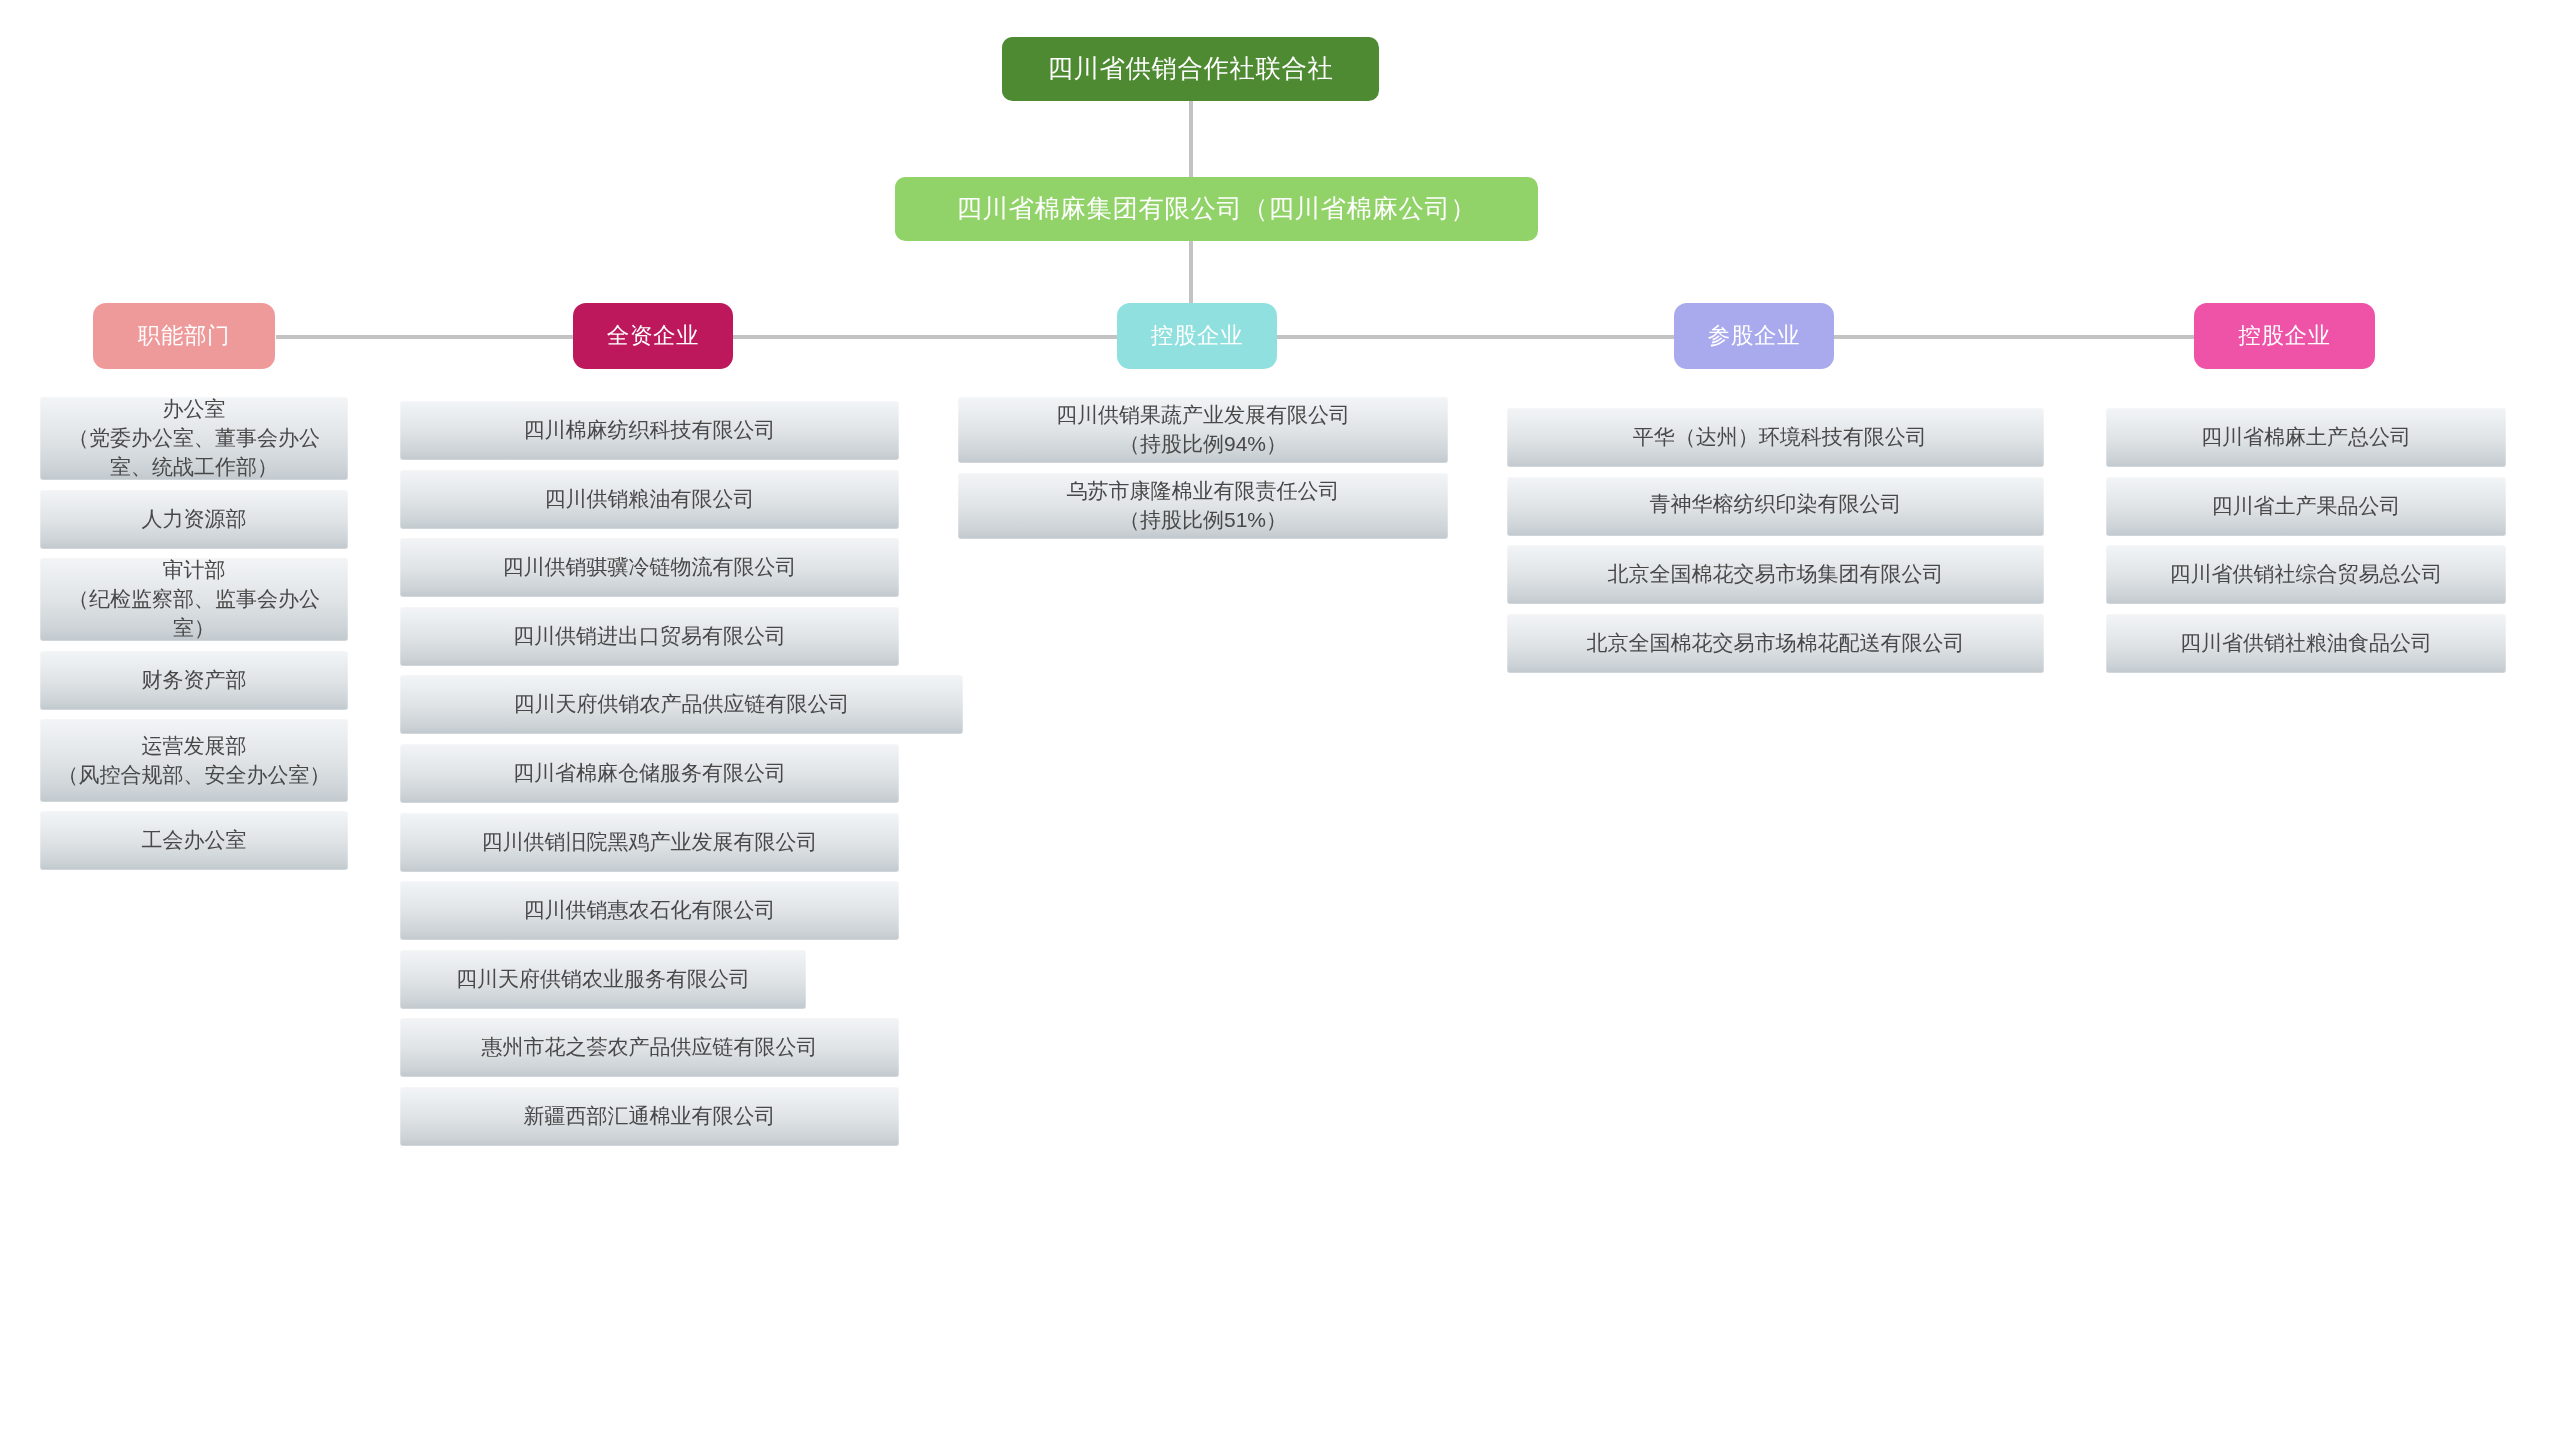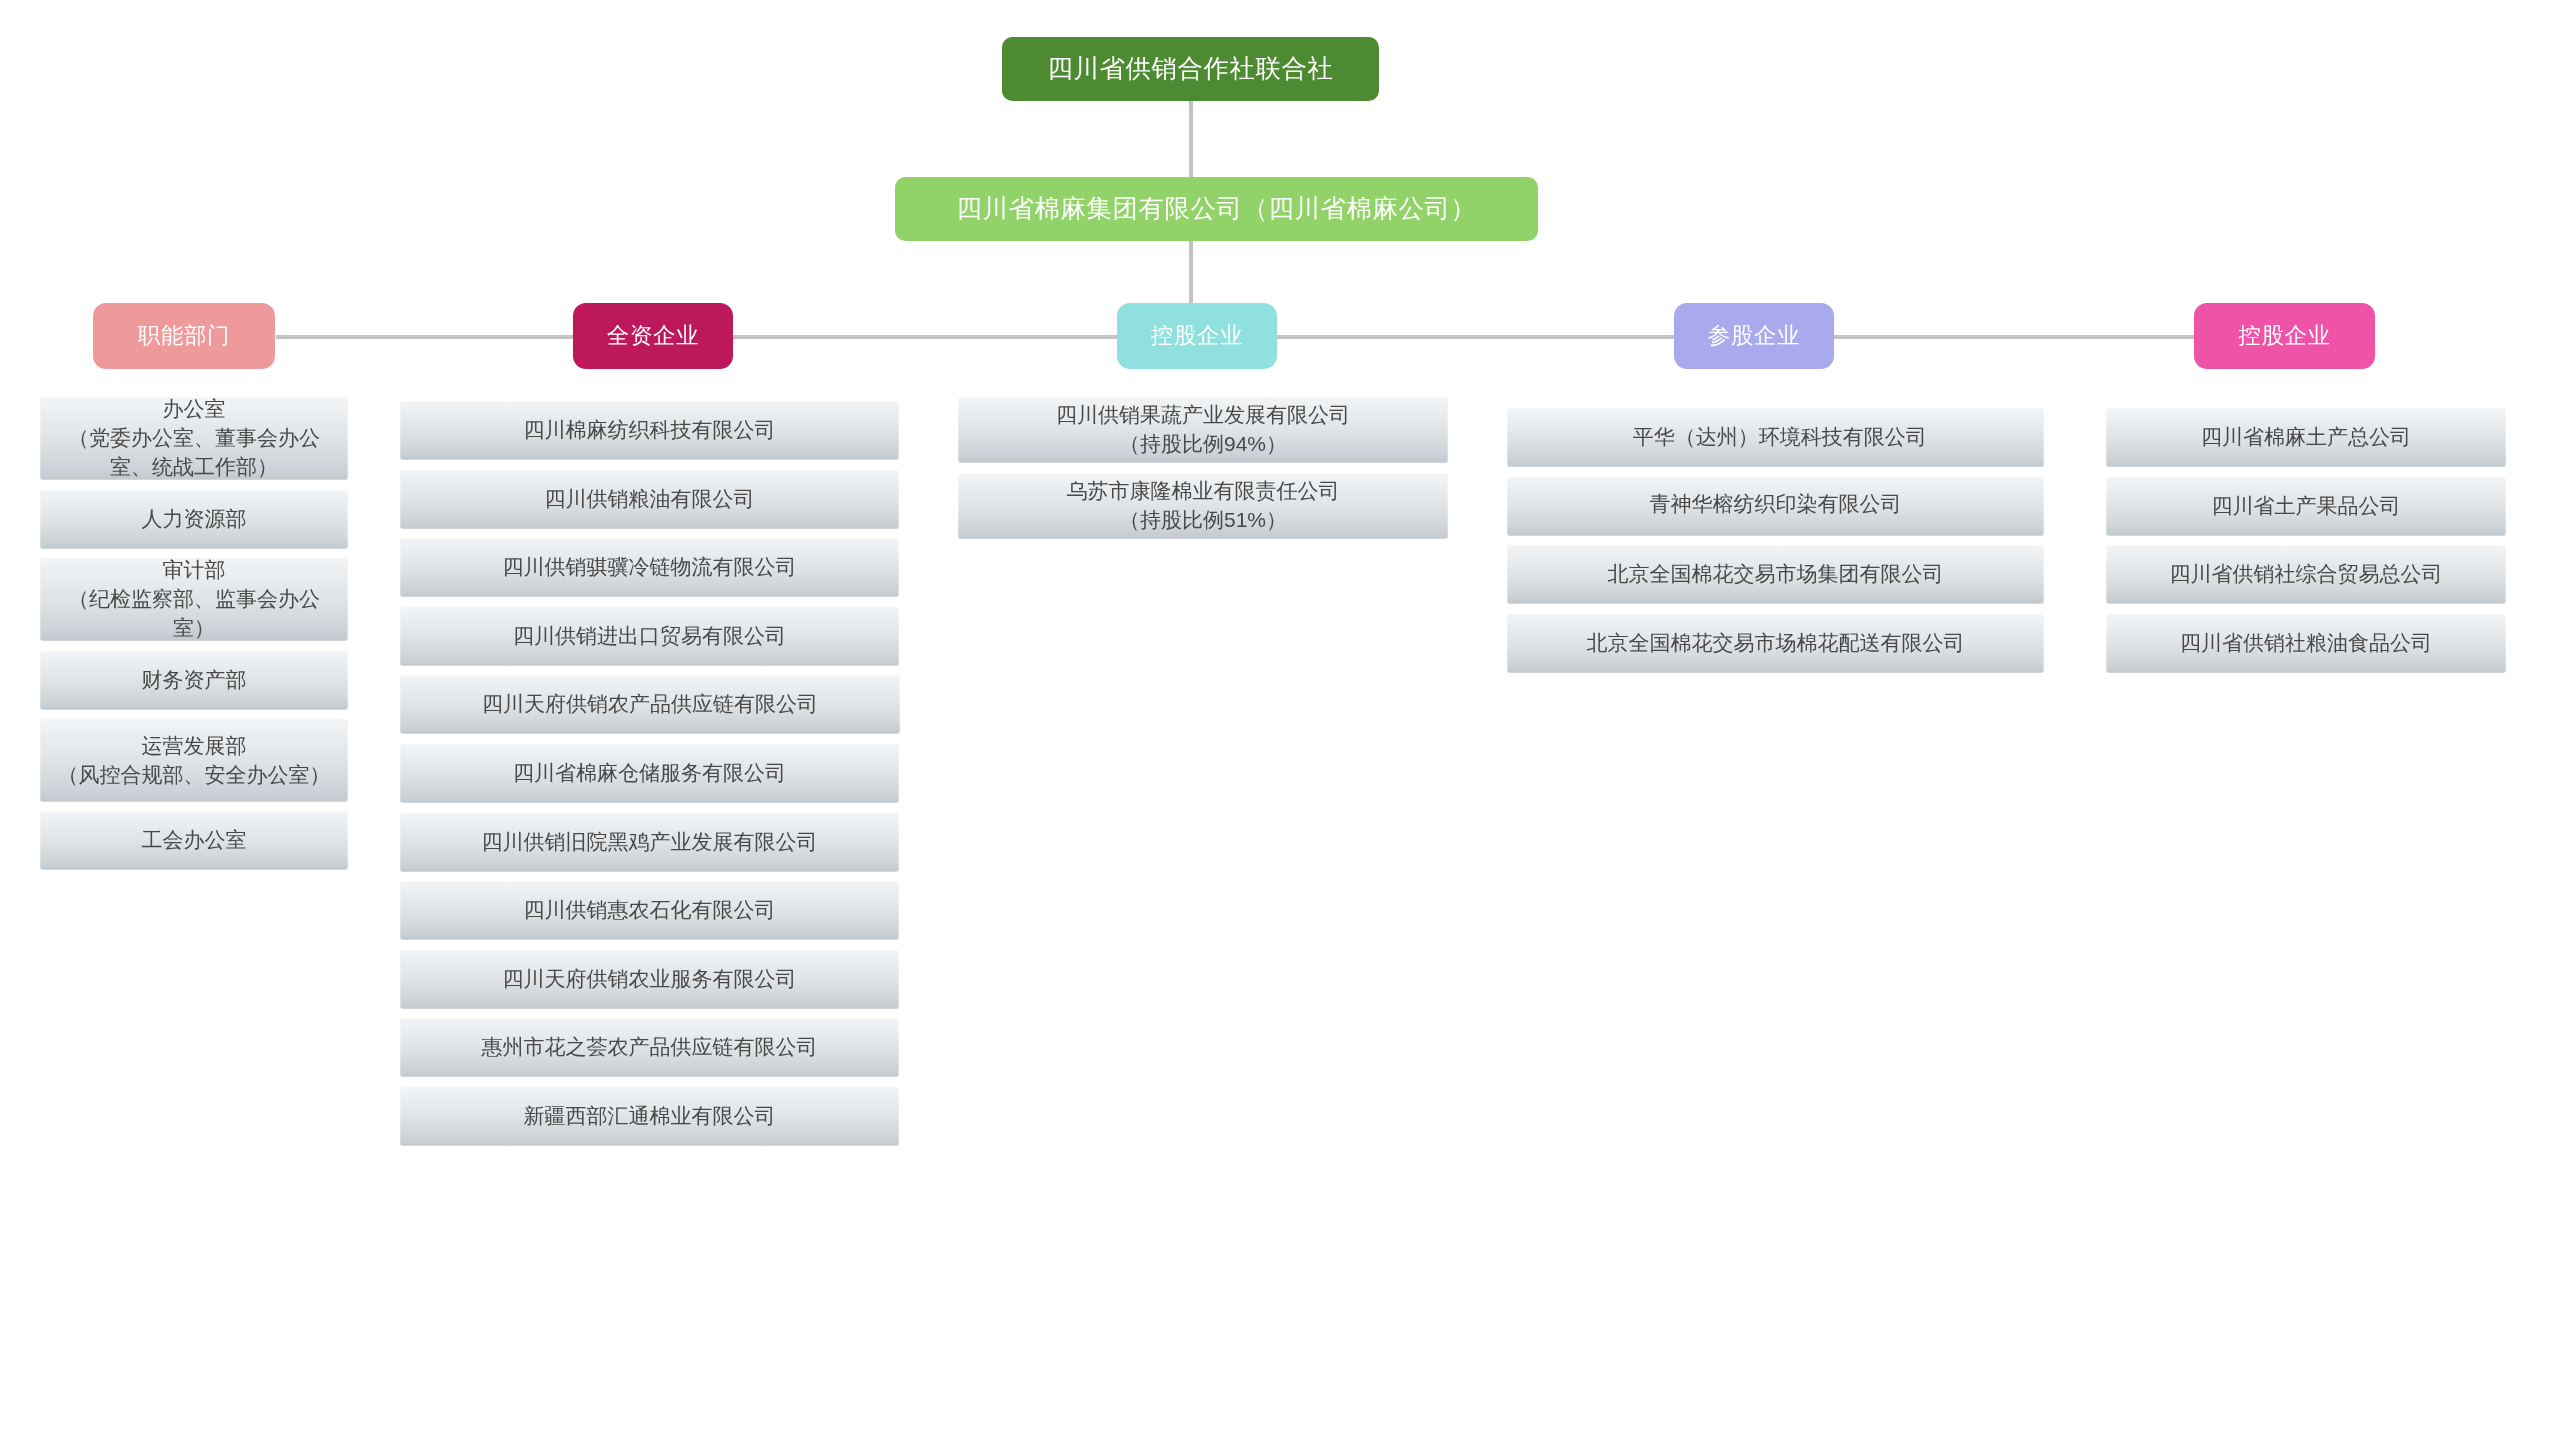--- a/index.html
+++ b/index.html
@@ -116,25 +116,25 @@
       <div class="node node-item" style="left: 40px; top: 558px; width: 308px; height: 83px;"><span class="item-text">审计部
 （纪检监察部、监事会办公室）</span></div>
       <div class="node node-item" style="left: 40px; top: 651px; width: 308px; height: 59px;"><span class="item-text">财务资产部</span></div>
       <div class="node node-item" style="left: 40px; top: 719px; width: 308px; height: 83px;"><span class="item-text">运营发展部
 （风控合规部、安全办公室）</span></div>
       <div class="node node-item" style="left: 40px; top: 811px; width: 308px; height: 59px;"><span class="item-text">工会办公室</span></div>
       <div class="node node-item" style="left: 400px; top: 401px; width: 499px; height: 59px;"><span class="item-text">四川棉麻纺织科技有限公司</span></div>
       <div class="node node-item" style="left: 400px; top: 470px; width: 499px; height: 59px;"><span class="item-text">四川供销粮油有限公司</span></div>
       <div class="node node-item" style="left: 400px; top: 538px; width: 499px; height: 59px;"><span class="item-text">四川供销骐骥冷链物流有限公司</span></div>
       <div class="node node-item" style="left: 400px; top: 607px; width: 499px; height: 59px;"><span class="item-text">四川供销进出口贸易有限公司</span></div>
-      <div class="node node-item" style="left: 400px; top: 675px; width: 500px; height: 59px;"><span class="item-text">四川天府供销农产品供应链有限公司</span></div>
+      <div class="node node-item" style="left: 400px; top: 675px; width: 563px; height: 59px;"><span class="item-text">四川天府供销农产品供应链有限公司</span></div>
       <div class="node node-item" style="left: 400px; top: 744px; width: 499px; height: 59px;"><span class="item-text">四川省棉麻仓储服务有限公司</span></div>
       <div class="node node-item" style="left: 400px; top: 813px; width: 499px; height: 59px;"><span class="item-text">四川供销旧院黑鸡产业发展有限公司</span></div>
       <div class="node node-item" style="left: 400px; top: 881px; width: 499px; height: 59px;"><span class="item-text">四川供销惠农石化有限公司</span></div>
-      <div class="node node-item" style="left: 400px; top: 950px; width: 499px; height: 59px;"><span class="item-text">四川天府供销农业服务有限公司</span></div>
+      <div class="node node-item" style="left: 400px; top: 950px; width: 406px; height: 59px;"><span class="item-text">四川天府供销农业服务有限公司</span></div>
       <div class="node node-item" style="left: 400px; top: 1018px; width: 499px; height: 59px;"><span class="item-text">惠州市花之荟农产品供应链有限公司</span></div>
       <div class="node node-item" style="left: 400px; top: 1087px; width: 499px; height: 59px;"><span class="item-text">新疆西部汇通棉业有限公司</span></div>
       <div class="node node-item" style="left: 958px; top: 397px; width: 490px; height: 66px;"><span class="item-text">四川供销果蔬产业发展有限公司
 （持股比例94%）</span></div>
       <div class="node node-item" style="left: 958px; top: 473px; width: 490px; height: 66px;"><span class="item-text">乌苏市康隆棉业有限责任公司
 （持股比例51%）</span></div>
       <div class="node node-item" style="left: 1507px; top: 408px; width: 537px; height: 59px; padding-left: 17px;"><span class="item-text">平华（达州）环境科技有限公司</span></div>
       <div class="node node-item" style="left: 1507px; top: 477px; width: 537px; height: 59px; font-family: Liberation Mono, monospace;"><span class="item-text">青神华榕纺织印染有限公司</span></div>
       <div class="node node-item" style="left: 1507px; top: 545px; width: 537px; height: 59px;"><span class="item-text">北京全国棉花交易市场集团有限公司</span></div>
       <div class="node node-item" style="left: 1507px; top: 614px; width: 537px; height: 59px;"><span class="item-text">北京全国棉花交易市场棉花配送有限公司</span></div>

